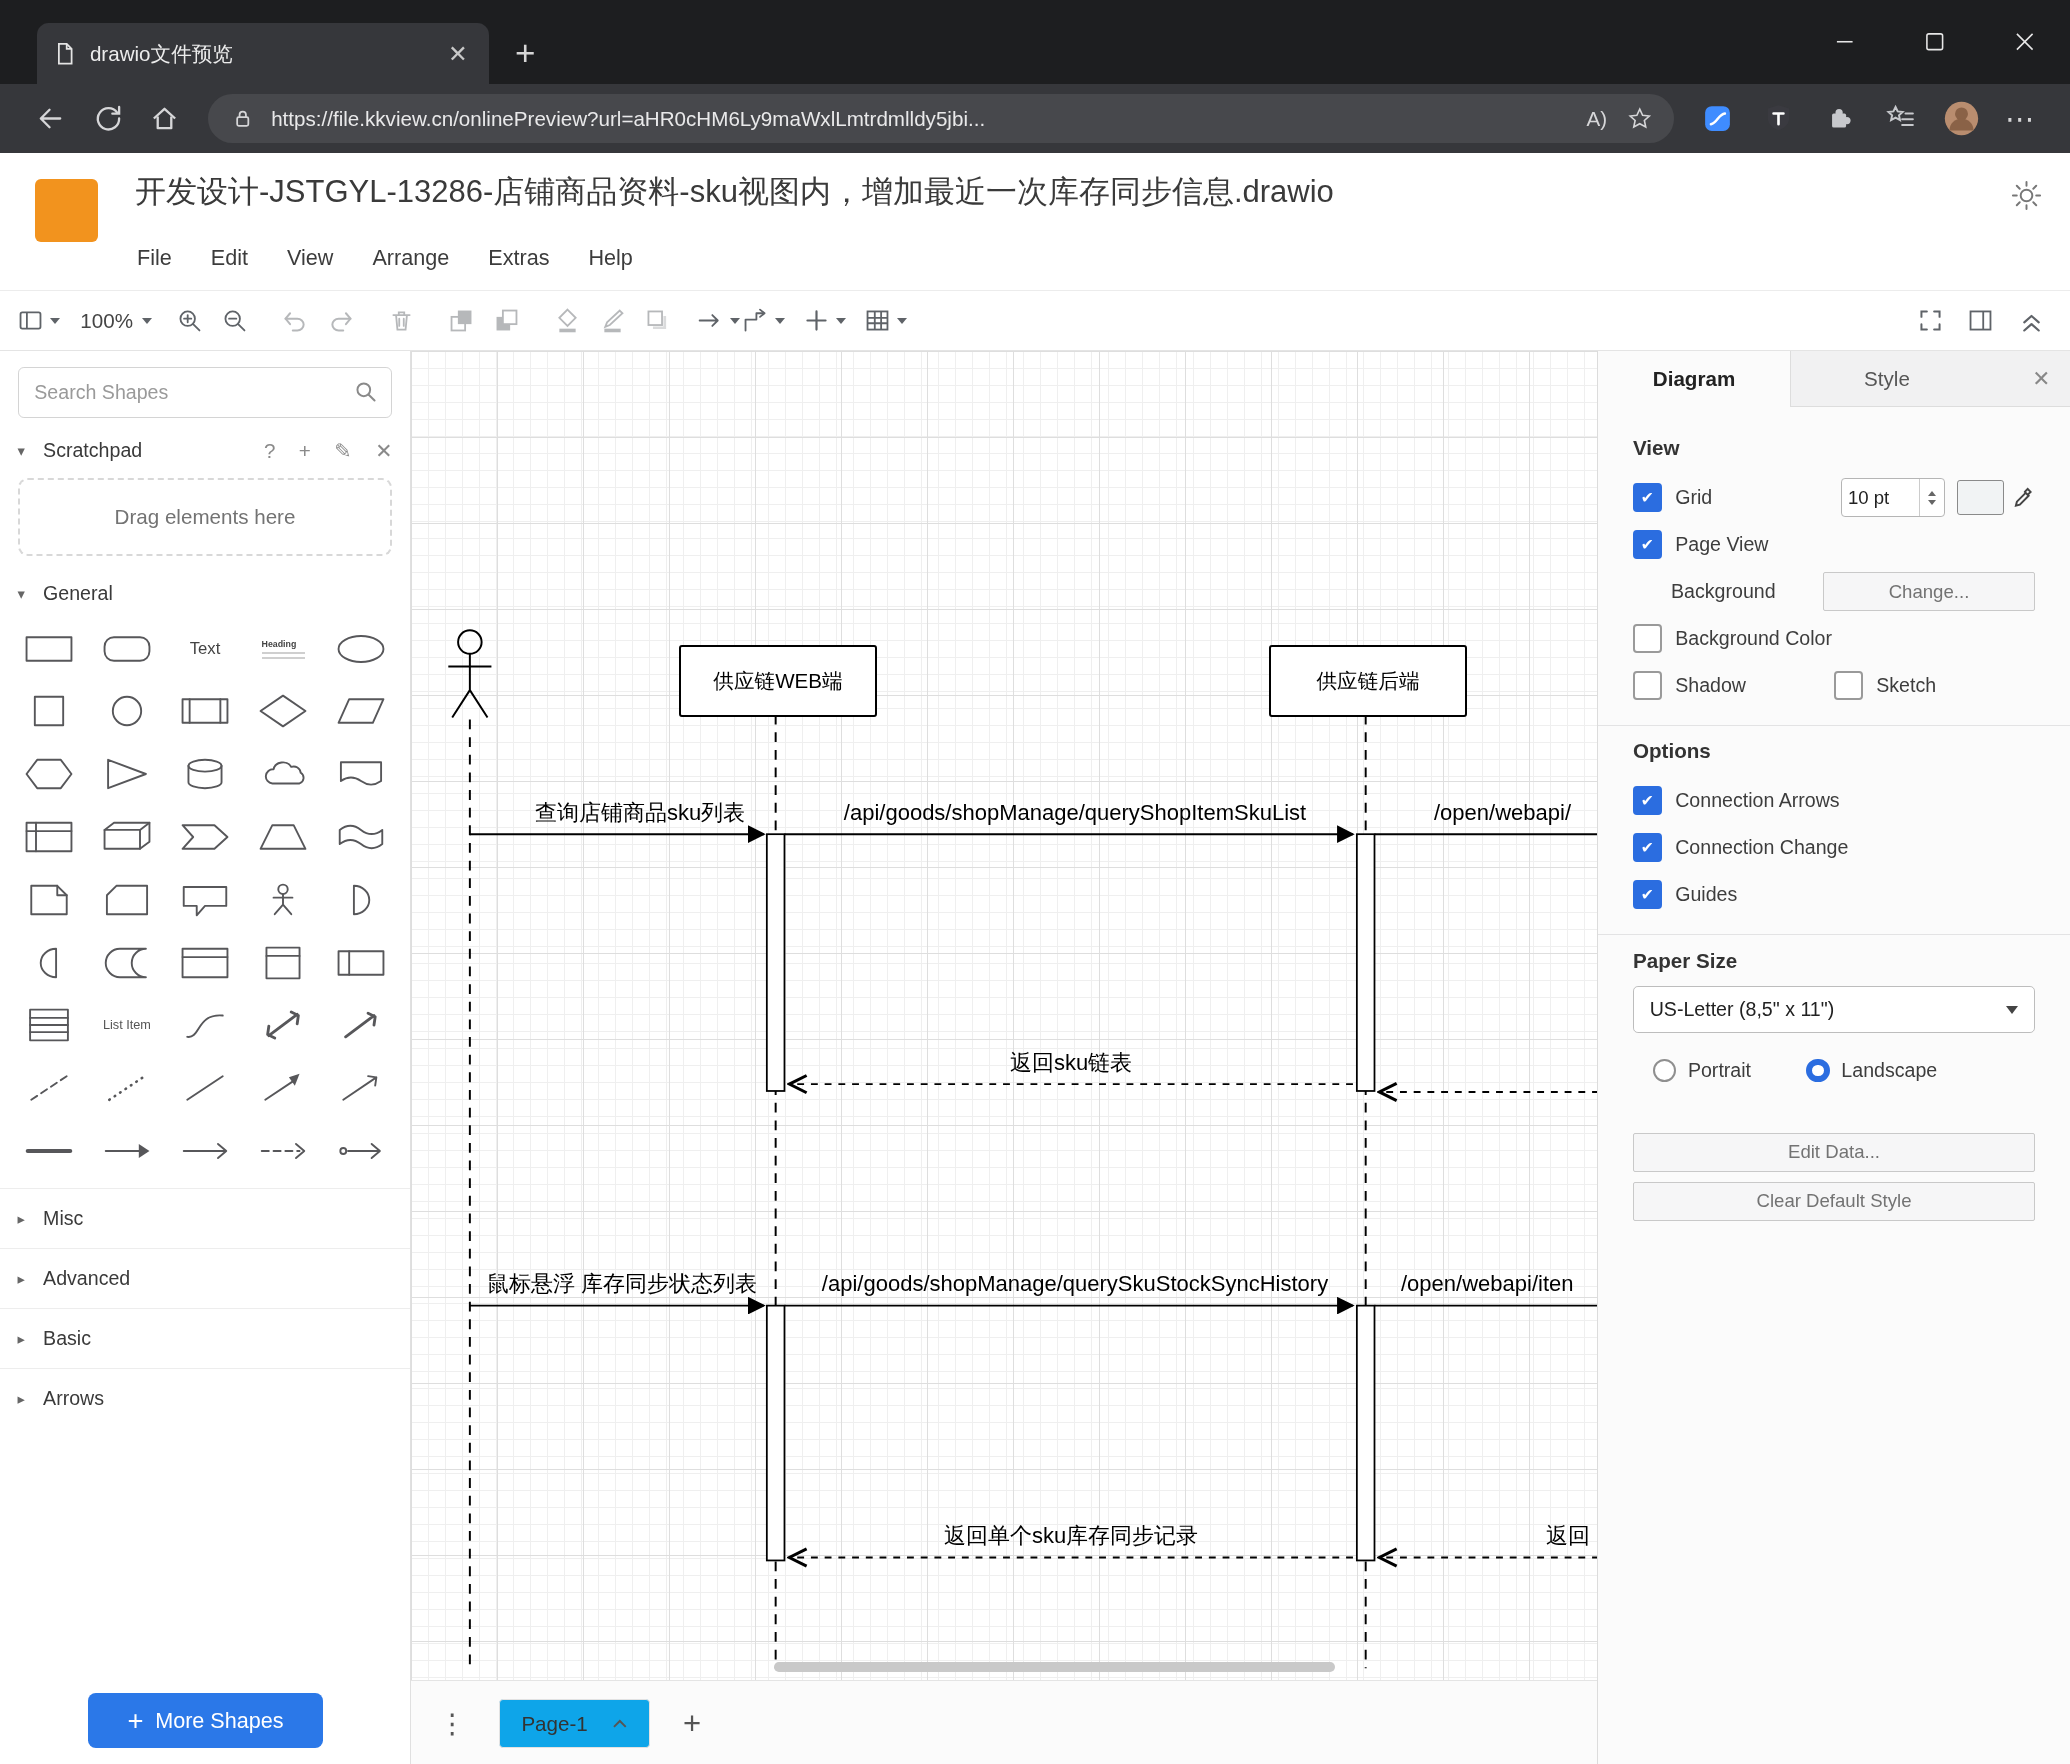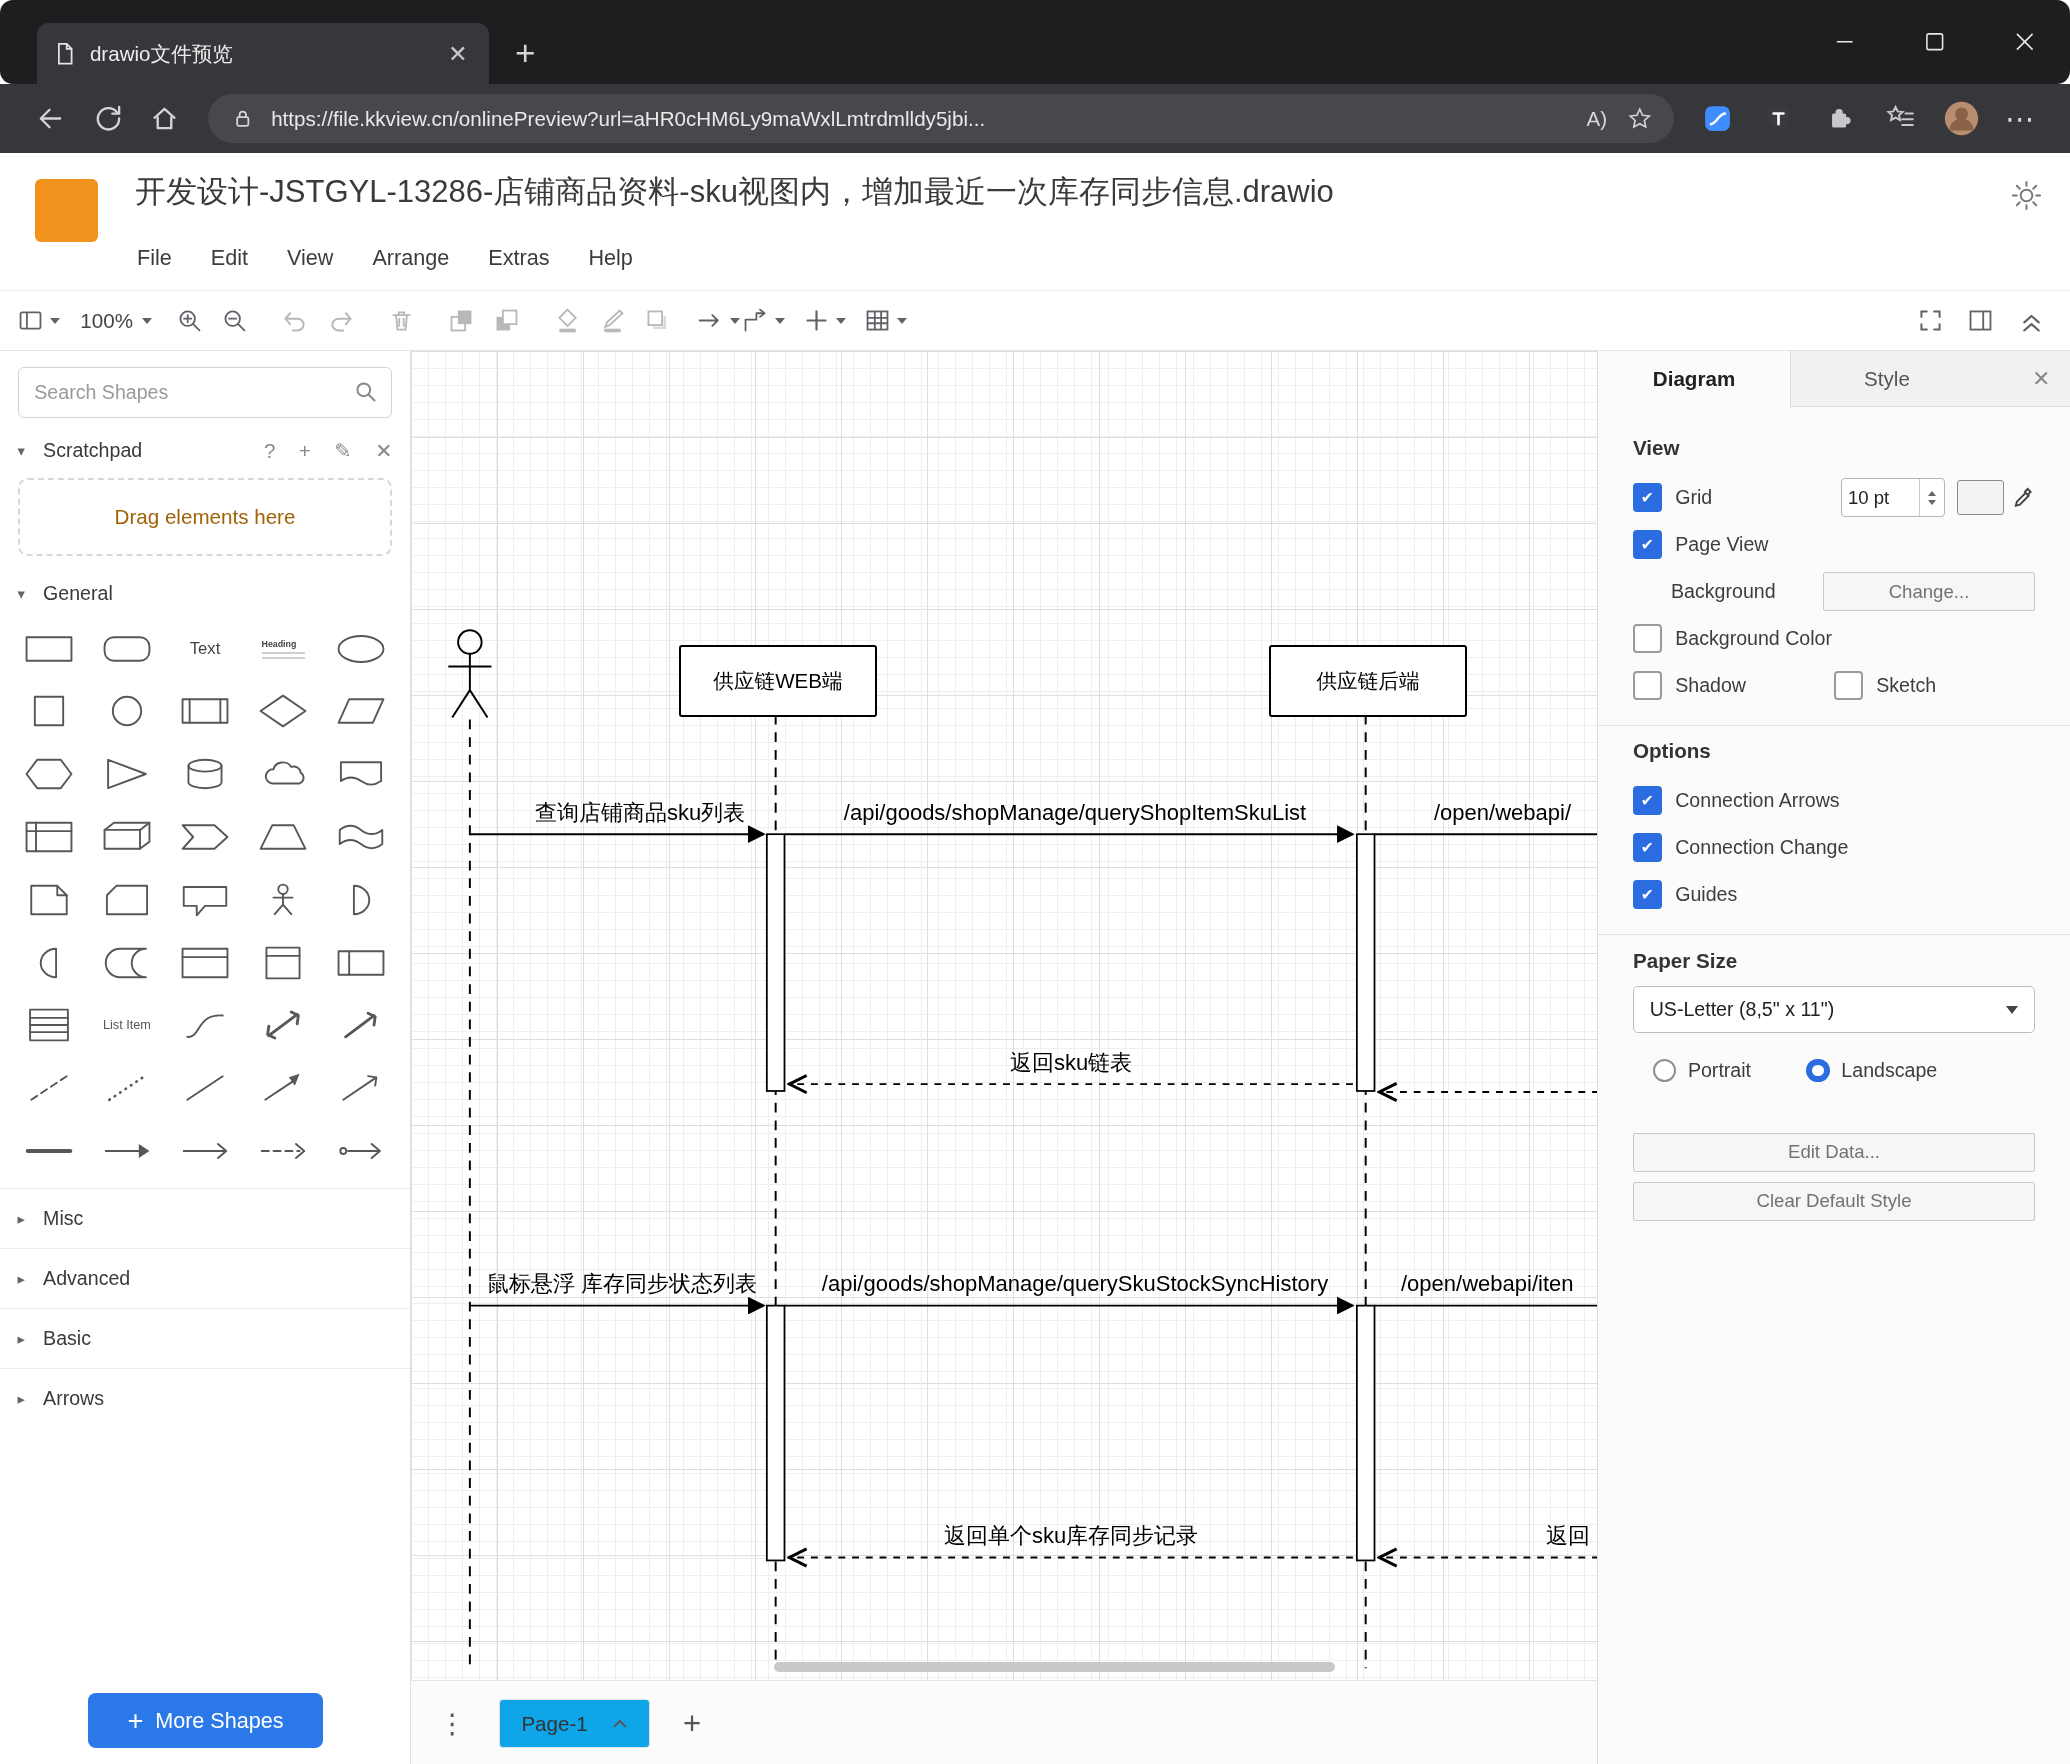--- a/index.html
+++ b/index.html
@@ -1,20 +1,20 @@
 <!DOCTYPE html>
 <html style="--accent: #2b6de0; --more-blue: #2b78e8; --logo-orange: #f2931e;"><head>
 <meta charset="utf-8">
 <style>
   html,body{margin:0;padding:0;}
   body{width:2070px;height:1764px;overflow:hidden;background:#fff;
        font-family:"Liberation Sans","DejaVu Sans",sans-serif;color:#333;}
   svg{display:block;}
   
-  .titlebar{height:84px;background:#1d1e20;display:flex;align-items:flex-end;border-radius:13px;}
+  .titlebar{height:84px;background:#1d1e20;display:flex;align-items:flex-end;}
   .tab{margin-left:37px;width:421px;height:61px;background:#36373b;border-radius:11.8px 11.8px 0 0;
        display:flex;align-items:center;padding:0 15.7px;color:#ececec;font-size:20.6px;}
   .tab-title{flex:1;margin-left:13.7px;white-space:nowrap;overflow:hidden;}
   .tab-close{color:#c9c9c9;font-size:23.5px;padding:0 5.9px;}
   .newtab-btn{color:#d6d6d6;font-size:35px;margin:0 0 13.7px 25.5px;line-height:1;}
   .win-controls{margin-left:auto;display:flex;height:100%;}
   .win-btn{width:90px;display:flex;align-items:center;justify-content:center;color:#e7e7e7;}
   .navbar{height:69px;background:#36373b;display:flex;align-items:center;padding:0 24px;gap:3.9px;}
   .nav-icon{width:53px;height:53px;display:flex;align-items:center;justify-content:center;
             border-radius:7.8px;color:#d6d6d8;flex:none;}
@@ -46,21 +46,21 @@
   
   .sidebar{width:410px;border-right:1px solid #e0e0e0;background:#fff;display:flex;flex-direction:column;flex:none;}
   .search-wrap{padding:15.7px 17.6px 7.8px;}
   .search-box{height:49px;border:1px solid #d4d4d4;border-radius:5.9px;display:flex;align-items:center;padding:0 13.7px;background:#fff;}
   .search-box input{border:none;outline:none;flex:1;font-size:19.6px;color:#333;background:transparent;min-width:0;}
   .search-box input::placeholder{color:#9a9a9a;}
   .side-row{display:flex;align-items:center;padding:0 17.6px;height:51px;font-size:19.6px;color:#3a3a3a;}
   .chev{font-size:14.7px;color:#666;margin-right:11.8px;width:13.7px;}
   .scratch-icons{margin-left:auto;display:flex;gap:23.5px;color:#8a8a8a;font-size:20.6px;}
   .dragbox{margin:2px 17.6px 11.8px;border:2px dashed #d8d8d8;border-radius:9.8px;height:74px;display:flex;
-           align-items:center;justify-content:center;color:#a16207;font-size:20.6px;}
+           align-items:center;justify-content:center;color:#737373;font-size:20.6px;}
   .shape-grid{display:grid;grid-template-columns:repeat(5,1fr);padding:3.9px 9.8px 11.8px;row-gap:11.8px;}
   .shape-cell{height:51px;display:flex;align-items:center;justify-content:center;border-radius:5.9px;}
   .cell-text{font-size:16.7px;color:#444;}
   .cell-listitem{font-size:12.7px;color:#555;}
   .cell-heading{width:43px;}
   .cell-heading b{display:block;font-size:8.8px;color:#444;}
   .cell-heading span{display:block;height:2px;background:#cfcfcf;margin-top:2.9px;}
   .sections .side-row{border-top:1px solid #ededed;height:59px;}
   .sidebar-spacer{flex:1;}
   .more-shapes{margin:0 0 17.6px 88px;width:235px;height:55px;background:var(--more-blue,#2b78e8);color:#fff;

